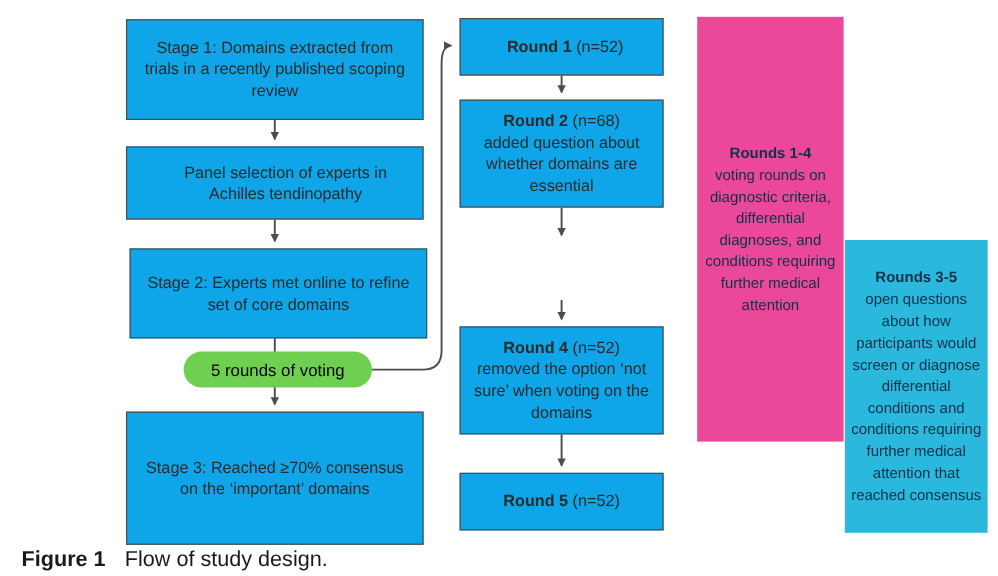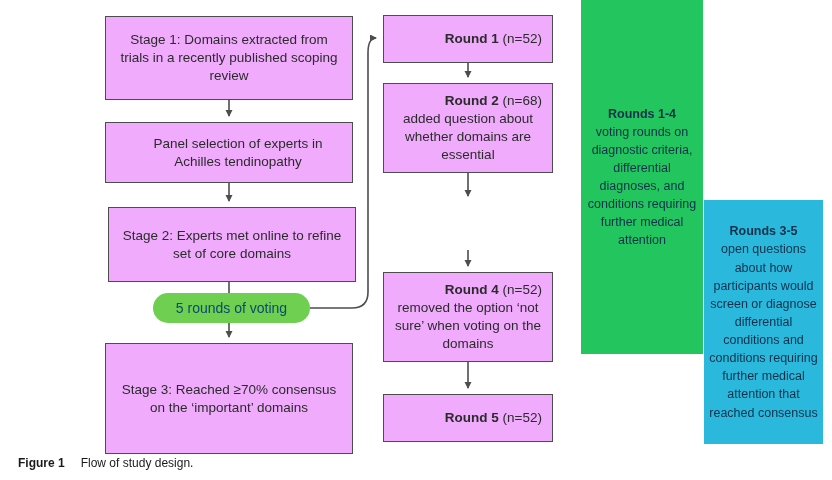--- a/index.html
+++ b/index.html
@@ -2,58 +2,58 @@
 <html><head>
 <meta charset="utf-8">
 <style>
   html,body{margin:0;padding:0;background:#ffffff;}
   body{font-family:"Liberation Sans","DejaVu Sans",sans-serif;}
   .canvas{
     position:relative;width:832px;height:480px;background:#ffffff;overflow:hidden;
   }
   .arrows{position:absolute;left:0;top:0;width:832px;height:480px;z-index:0;}
   .box{
-    position:absolute;z-index:1;background:#f0abfc;border:1.6px solid #4d4d4d;
-    display:flex;flex-direction:column;align-items:flex-end;justify-content:center;
+    position:absolute;z-index:1;background:#0ea5e9;border:1.6px solid #4d4d4d;
+    display:flex;flex-direction:column;align-items:center;justify-content:center;
     text-align:center;color:#2b2b2b;font-size:13.5px;line-height:1.32;
     box-sizing:border-box;padding:4px 10px;
   }
   .box b{font-weight:bold;}
   
   .stage1{left:105px;top:16px;width:248px;height:84px;}
   .panel {left:105px;top:122px;width:248px;height:61px;padding-left:28px;}
   .stage2{left:108px;top:207px;width:248px;height:75px;}
   .stage3{left:105px;top:343px;width:248px;height:111px;}
   
   .round{left:383px;width:170px;}
   .r1{top:15px;height:48px;padding-left:16px;}
   .r2{top:83px;height:90px;}
   .r3{top:202px;height:48px;}
   .r4{top:272px;height:90px;}
   .r5{top:394px;height:48px;}
   .round .note:empty{display:none;}
   
   .pill{
     position:absolute;z-index:2;left:153px;top:293px;width:157px;height:30px;
-    background:#6ecf51;border-radius:15px;color:#0c4a6e;font-size:14px;
+    background:#6ecf51;border-radius:15px;color:#000000;font-size:14px;
     display:flex;align-items:center;justify-content:center;box-sizing:border-box;
   }
   
   .teal{
     position:absolute;z-index:1;display:flex;flex-direction:column;
     align-items:center;justify-content:center;text-align:center;
     box-sizing:border-box;padding:8px 5px;color:#11314b;
     font-size:12.5px;line-height:1.45;
   }
   .teal .t-title{font-weight:bold;}
-  .teal1{left:581px;top:0;width:122px;height:354px;background:#22c55e;}
+  .teal1{left:581px;top:14px;width:122px;height:354px;background:#ec4899;}
   .teal2{left:704px;top:200px;width:119px;height:244px;background:#2ab8dc;z-index:2;}
   
   .caption{
-    position:absolute;left:18px;top:456px;z-index:1;font-size:12px;color:#1a1a1a;
+    position:absolute;left:18px;top:456px;z-index:1;font-size:18px;color:#1a1a1a;
     display:flex;align-items:baseline;
   }
   .caption .cap-label{font-weight:bold;margin-right:16px;}
 </style>
 </head>
 <body>
 
 <div class="canvas">
 
   <svg class="arrows" viewBox="0 0 832 480" xmlns="http://www.w3.org/2000/svg">

